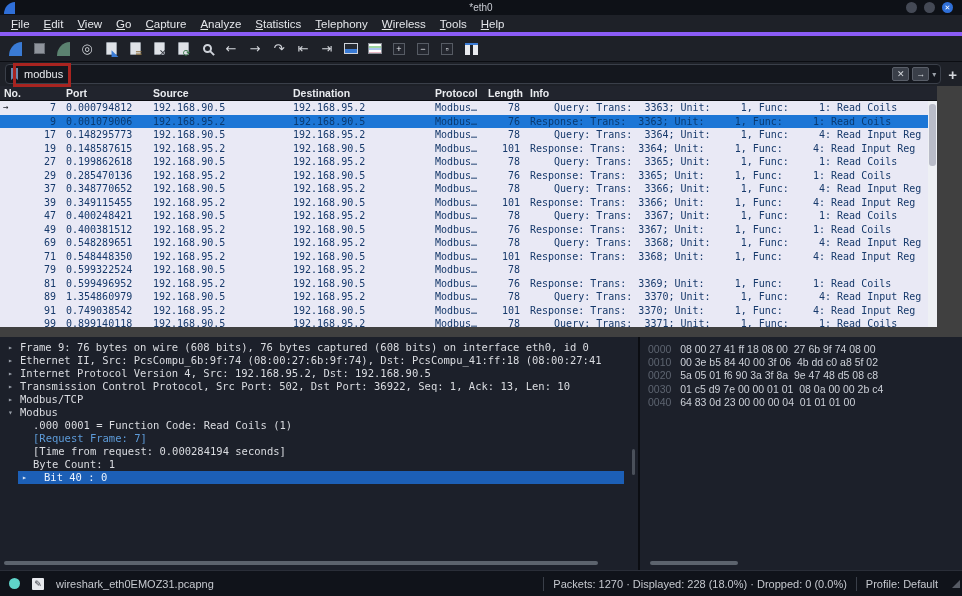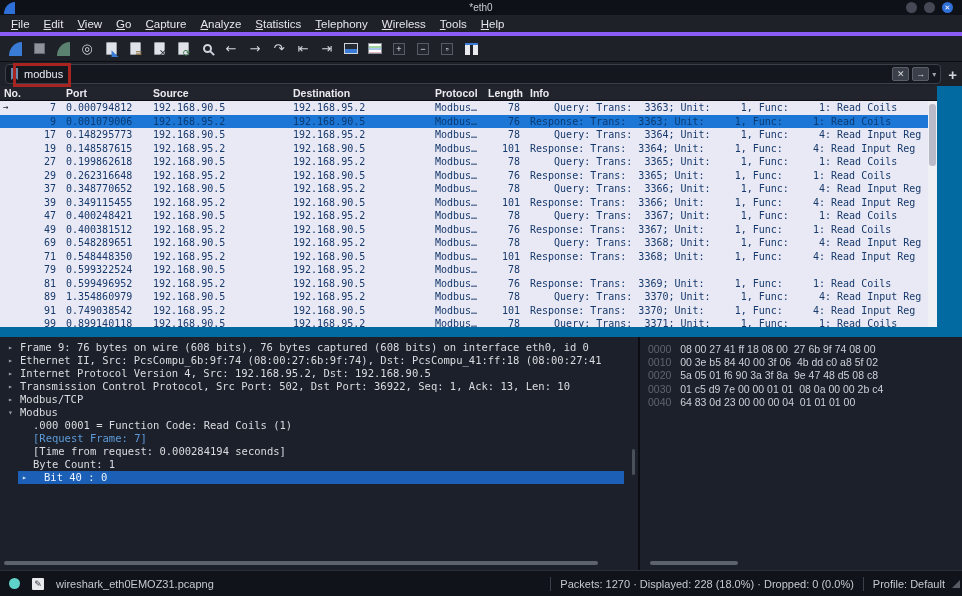--- a/index.html
+++ b/index.html
@@ -1,18 +1,18 @@
 <!DOCTYPE html>
 <html><head>
 <meta charset="utf-8">
 <style>
   * { margin:0; padding:0; box-sizing:border-box; }
   html,body { width:962px; height:596px; background:#171a21; overflow:hidden;
               font-family:"Liberation Sans", sans-serif; }
-  .window { position:relative; width:962px; height:596px; background:#0369a1; }
+  .window { position:relative; width:962px; height:596px; background:#404040; }
 
   
   .titlebar { position:absolute; top:0; left:0; right:0; height:15px; background:#0e1117;
               display:flex; align-items:center; }
   .win-logo { width:11px; height:12px; margin-left:4px; background:#2f6fd8;
               border-radius:100% 0 0 0; }
   .title { position:absolute; left:0; right:0; text-align:center; color:#c9ccd3;
            font-size:10px; line-height:15px; }
   .win-controls { margin-left:auto; display:flex; gap:7px; padding-right:9px; z-index:2; }
   .wc { width:11px; height:11px; border-radius:50%; background:#444955;
@@ -122,21 +122,21 @@
   .statusbar { position:absolute; top:570px; left:0; right:0; height:26px; background:#10131a;
                border-top:1px solid #2a2e38; display:flex; align-items:center;
                color:#c6c9cf; font-size:11px; }
   .expert-dot { width:11px; height:11px; border-radius:50%; background:#5fd3c9; margin-left:9px; }
   .pencil-box { width:12px; height:12px; background:#e8eaee; border-radius:1px; margin-left:12px;
                 display:flex; align-items:center; justify-content:center; font-size:9px;
                 color:#33363e; font-family:"DejaVu Sans",sans-serif; }
   .fname { margin-left:12px; }
   .spacer { flex:1; }
   .ssep { width:1px; height:14px; background:#3a3f49; margin:0 9px; }
-  .profile { margin-right:7px; }
+  .profile { margin-right:14px; }
   .grip { width:0; height:0; border-left:8px solid transparent;
           border-bottom:8px solid #565b64; margin-right:2px; }
 </style>
 </head>
 <body>
 
 <div class="window">
 
   <div class="titlebar">
     <div class="win-logo"></div>
@@ -300,21 +300,21 @@
           <div class="col-no">27</div>
           <div class="col-time">0.199862618</div>
           <div class="col-src">192.168.90.5</div>
           <div class="col-dst">192.168.95.2</div>
           <div class="col-proto">Modbus…</div>
           <div class="col-len">78</div>
           <div class="col-info">    Query: Trans:  3365; Unit:     1, Func:     1: Read Coils</div>
         </div>
         <div class="prow">
           <div class="col-no">29</div>
-          <div class="col-time">0.262316648</div>
+          <div class="col-time">0.285470136</div>
           <div class="col-src">192.168.95.2</div>
           <div class="col-dst">192.168.90.5</div>
           <div class="col-proto">Modbus…</div>
           <div class="col-len">76</div>
           <div class="col-info">Response: Trans:  3365; Unit:     1, Func:     1: Read Coils</div>
         </div>
         <div class="prow">
           <div class="col-no">37</div>
           <div class="col-time">0.348770652</div>
           <div class="col-src">192.168.90.5</div>

